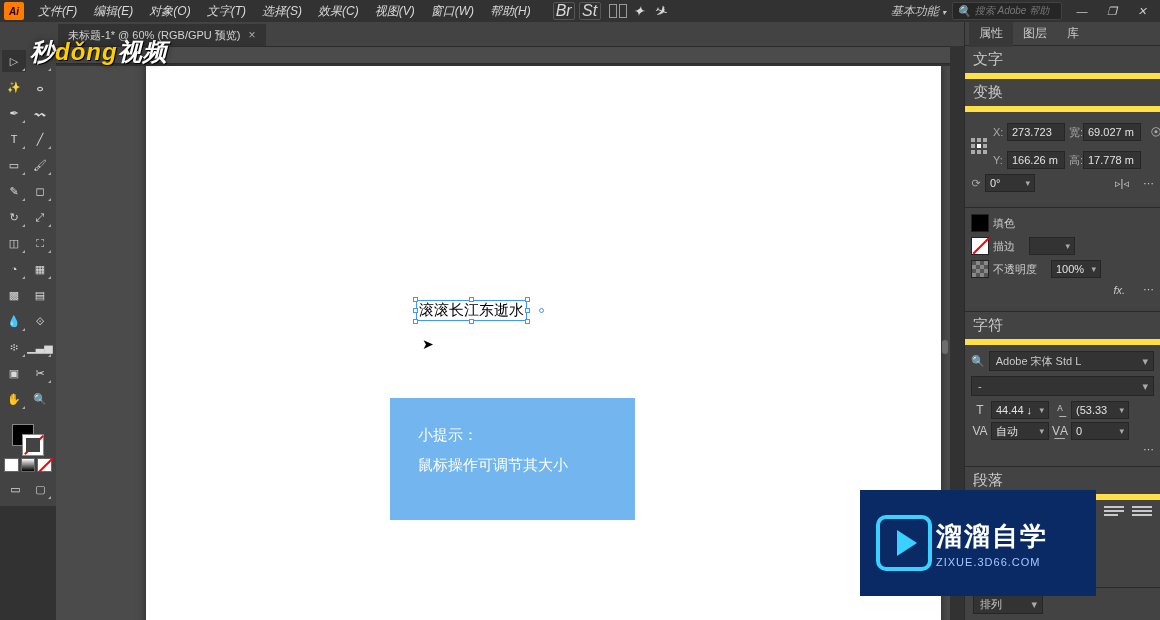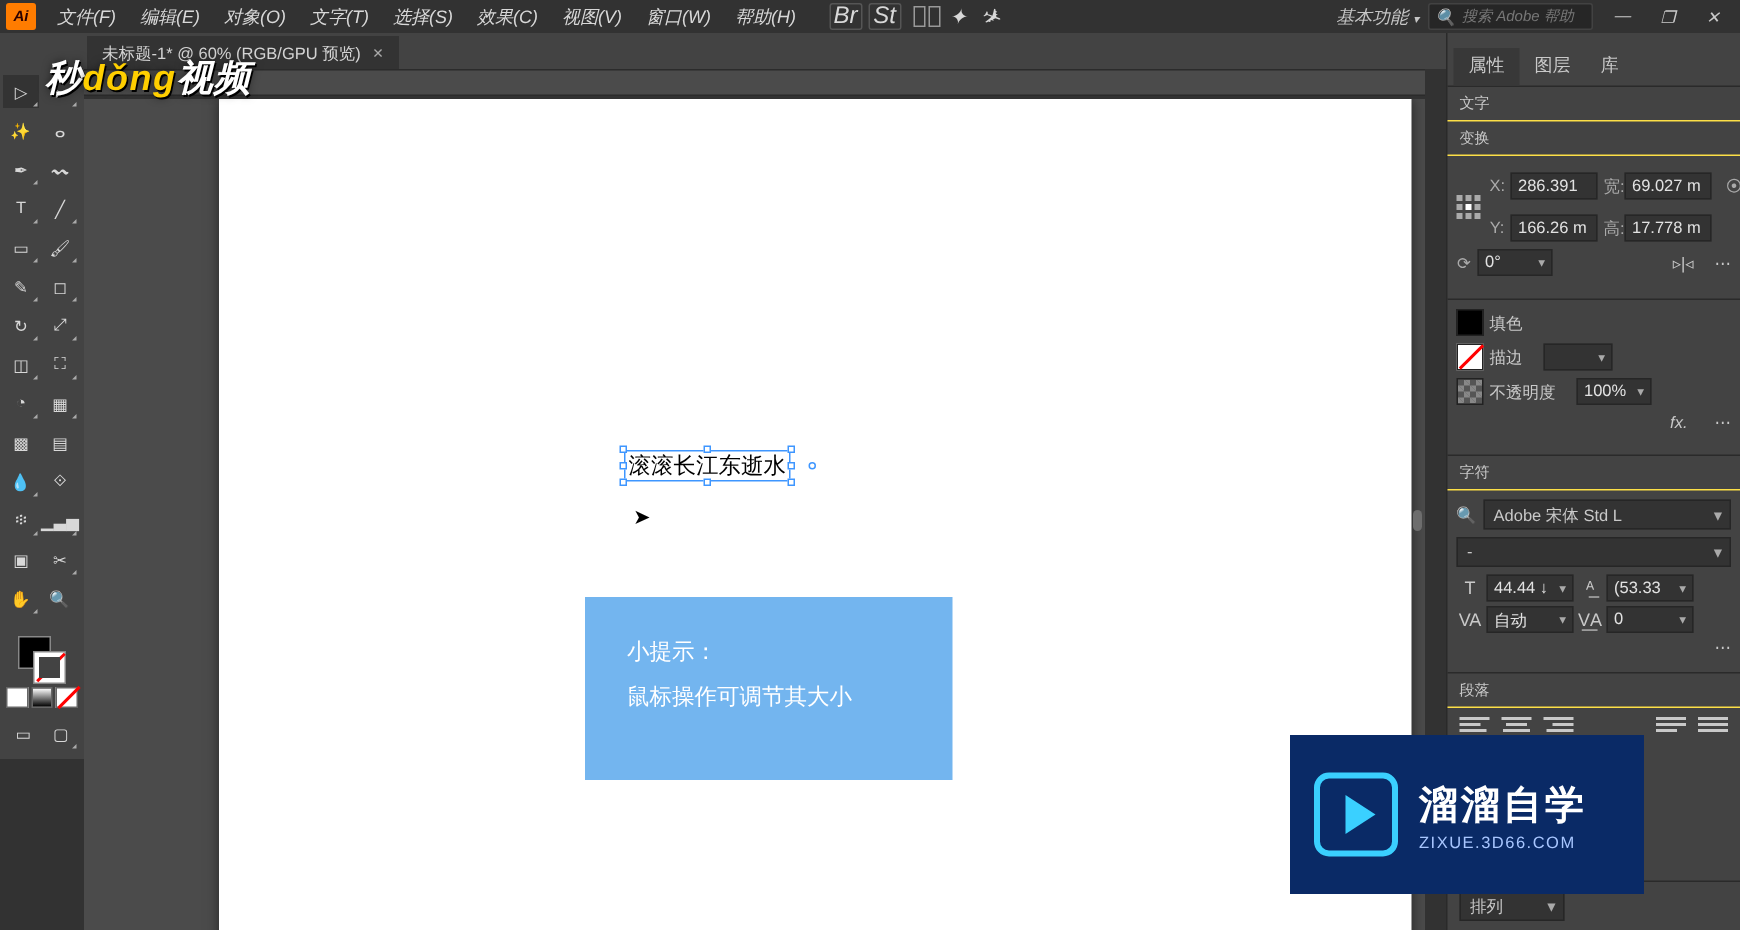--- a/index.html
+++ b/index.html
@@ -45,24 +45,24 @@
   .canvas-wrap { position: absolute; left: 56px; top: 66px; right: 210px; bottom: 0; background: #4b4b4b; overflow: hidden; }
   .artboard { position: absolute; left: 90px; top: 0; width: 795px; height: 600px; background: #fff; box-shadow: 0 0 8px rgba(0,0,0,.5); }
   .text-obj { position: absolute; left: 270px; top: 234px; font-size: 15px; font-family: "SimSun", serif; color: #000; border: 1px solid #3e96ff; padding: 0 2px; }
   .sel-handle { position: absolute; width: 5px; height: 5px; background: #fff; border: 1px solid #3e96ff; }
   .tip-box { position: absolute; left: 244px; top: 332px; width: 245px; height: 122px; background: #73b5ef; color: #fff; font-size: 15px; padding: 22px 28px; line-height: 2; }
   .cursor-arrow { position: absolute; left: 276px; top: 270px; color: #000; font-size: 14px; }
   .side-scrub { position: absolute; right: 212px; top: 340px; width: 6px; height: 14px; background: #6d6d6d; border-radius: 3px; }
 
   
   .panels { position: absolute; right: 0; top: 22px; width: 196px; bottom: 0; background: #434343; border-left: 1px solid #2a2a2a; font-size: 11px; color: #c9c9c9; display: flex; flex-direction: column; }
-  .panel-tabs { height: 36px; display: flex; align-items: flex-end; border-bottom: 1px solid #2a2a2a; padding-left: 4px; gap: 0; }
+  .panel-tabs { height: 24px; display: flex; align-items: flex-start; border-bottom: 1px solid #2a2a2a; padding-left: 4px; gap: 0; }
   .ptab { padding: 3px 10px 5px; font-size: 12px; }
   .ptab.active { background: #383838; }
-  .section-h { padding: 4px 8px; font-size: 10px; color: #c9c9c9; border-bottom: 1px solid #fde047; }
+  .section-h { padding: 4px 8px; font-size: 15px; color: #c9c9c9; border-bottom: 6px solid #fde047; }
   .section-body { padding: 6px 6px 10px; border-bottom: 1px solid #2a2a2a; }
   .row { display: flex; align-items: center; gap: 4px; margin-bottom: 5px; }
   .lbl { width: 10px; text-align: center; color: #aaa; }
   .num-field { height: 18px; background: #333333; border: 1px solid #262626; color: #e2e2e2; font-size: 11px; padding: 0 4px; display: flex; align-items: center; min-width: 58px; }
   .link-icon { width: 14px; height: 28px; display: flex; align-items: center; justify-content: center; color: #aaa; margin-left: 4px; }
   .dropdown-sm { width: 50px; height: 18px; background: #333333; border: 1px solid #262626; color: #e2e2e2; display: flex; align-items: center; padding: 0 4px; position: relative; }
   .dropdown-sm::after { content: "▾"; position: absolute; right: 4px; font-size: 9px; color: #aaa; }
   .chip { width: 18px; height: 18px; border: 1px solid #222; display: flex; align-items: center; justify-content: center; }
   .chip-black { background: #000; }
   .chip-none { background: #fff; position: relative; }
@@ -74,21 +74,21 @@
   .char-icon { width: 18px; height: 18px; display: flex; align-items: center; justify-content: center; font-size: 12px; }
   .para-btns { display: flex; gap: 8px; padding: 6px 8px; }
   .pbtn { width: 20px; height: 16px; display: flex; flex-direction: column; gap: 2px; }
   .pbtn span { height: 2px; background: #c9c9c9; }
   .bottom-row { display: flex; align-items: center; gap: 6px; padding: 6px 8px; border-top: 1px solid #2a2a2a; }
   .bottom-row .wide-dd { font-size: 11px; }
 
   
   .wm-left { position: absolute; left: 30px; top: 36px; font-size: 24px; font-weight: 800; color: #fff; font-style: italic; text-shadow: 0 0 6px rgba(0,0,0,.6), 1px 1px 0 #000; letter-spacing: 1px; pointer-events: none; }
   .wm-left .orange { color: #ffcf00; }
-  .wm-right { position: absolute; right: 64px; bottom: 24px; width: 236px; height: 106px; background: #0a2a66; display: flex; align-items: center; gap: 14px; padding: 0 16px; pointer-events: none; }
+  .wm-right { position: absolute; right: 64px; bottom: 24px; width: 236px; height: 106px; background: #0a2a66; display: flex; align-items: center; gap: 4px; padding: 0 16px; pointer-events: none; }
   .wm-right .play { width: 56px; height: 56px; border: 4px solid #3ad0ff; border-radius: 10px; display: flex; align-items: center; justify-content: center; }
   .wm-right .play::after { content: ""; width: 0; height: 0; border-left: 20px solid #3ad0ff; border-top: 13px solid transparent; border-bottom: 13px solid transparent; margin-left: 5px; }
   .wm-right .txt { color: #fff; }
   .wm-right .big { font-size: 26px; font-weight: 700; letter-spacing: 2px; }
   .wm-right .small { font-size: 11px; letter-spacing: 1px; color: #a8c6ff; margin-top: 2px; }
 </style>
 </head>
 <body>
 
 <div class="menubar">
@@ -263,21 +263,21 @@
         <span style="width:4px;height:4px;background:#aaa"></span>
           <span style="width:4px;height:4px;background:#fff"></span>
           <span style="width:4px;height:4px;background:#aaa"></span>
         <span style="width:4px;height:4px;background:#aaa"></span>
           <span style="width:4px;height:4px;background:#aaa"></span>
           <span style="width:4px;height:4px;background:#aaa"></span>
       </div>
       <div style="flex:1">
         <div class="row">
           <span class="lbl">X:</span>
-          <div class="num-field">286.391</div>
+          <div class="num-field">273.723</div>
           <span class="lbl">宽:</span>
           <div class="num-field">69.027 m</div>
           <div class="link-icon">⦿</div>
         </div>
         <div class="row">
           <span class="lbl">Y:</span>
           <div class="num-field">166.26 m</div>
           <span class="lbl">高:</span>
           <div class="num-field">17.778 m</div>
         </div>

